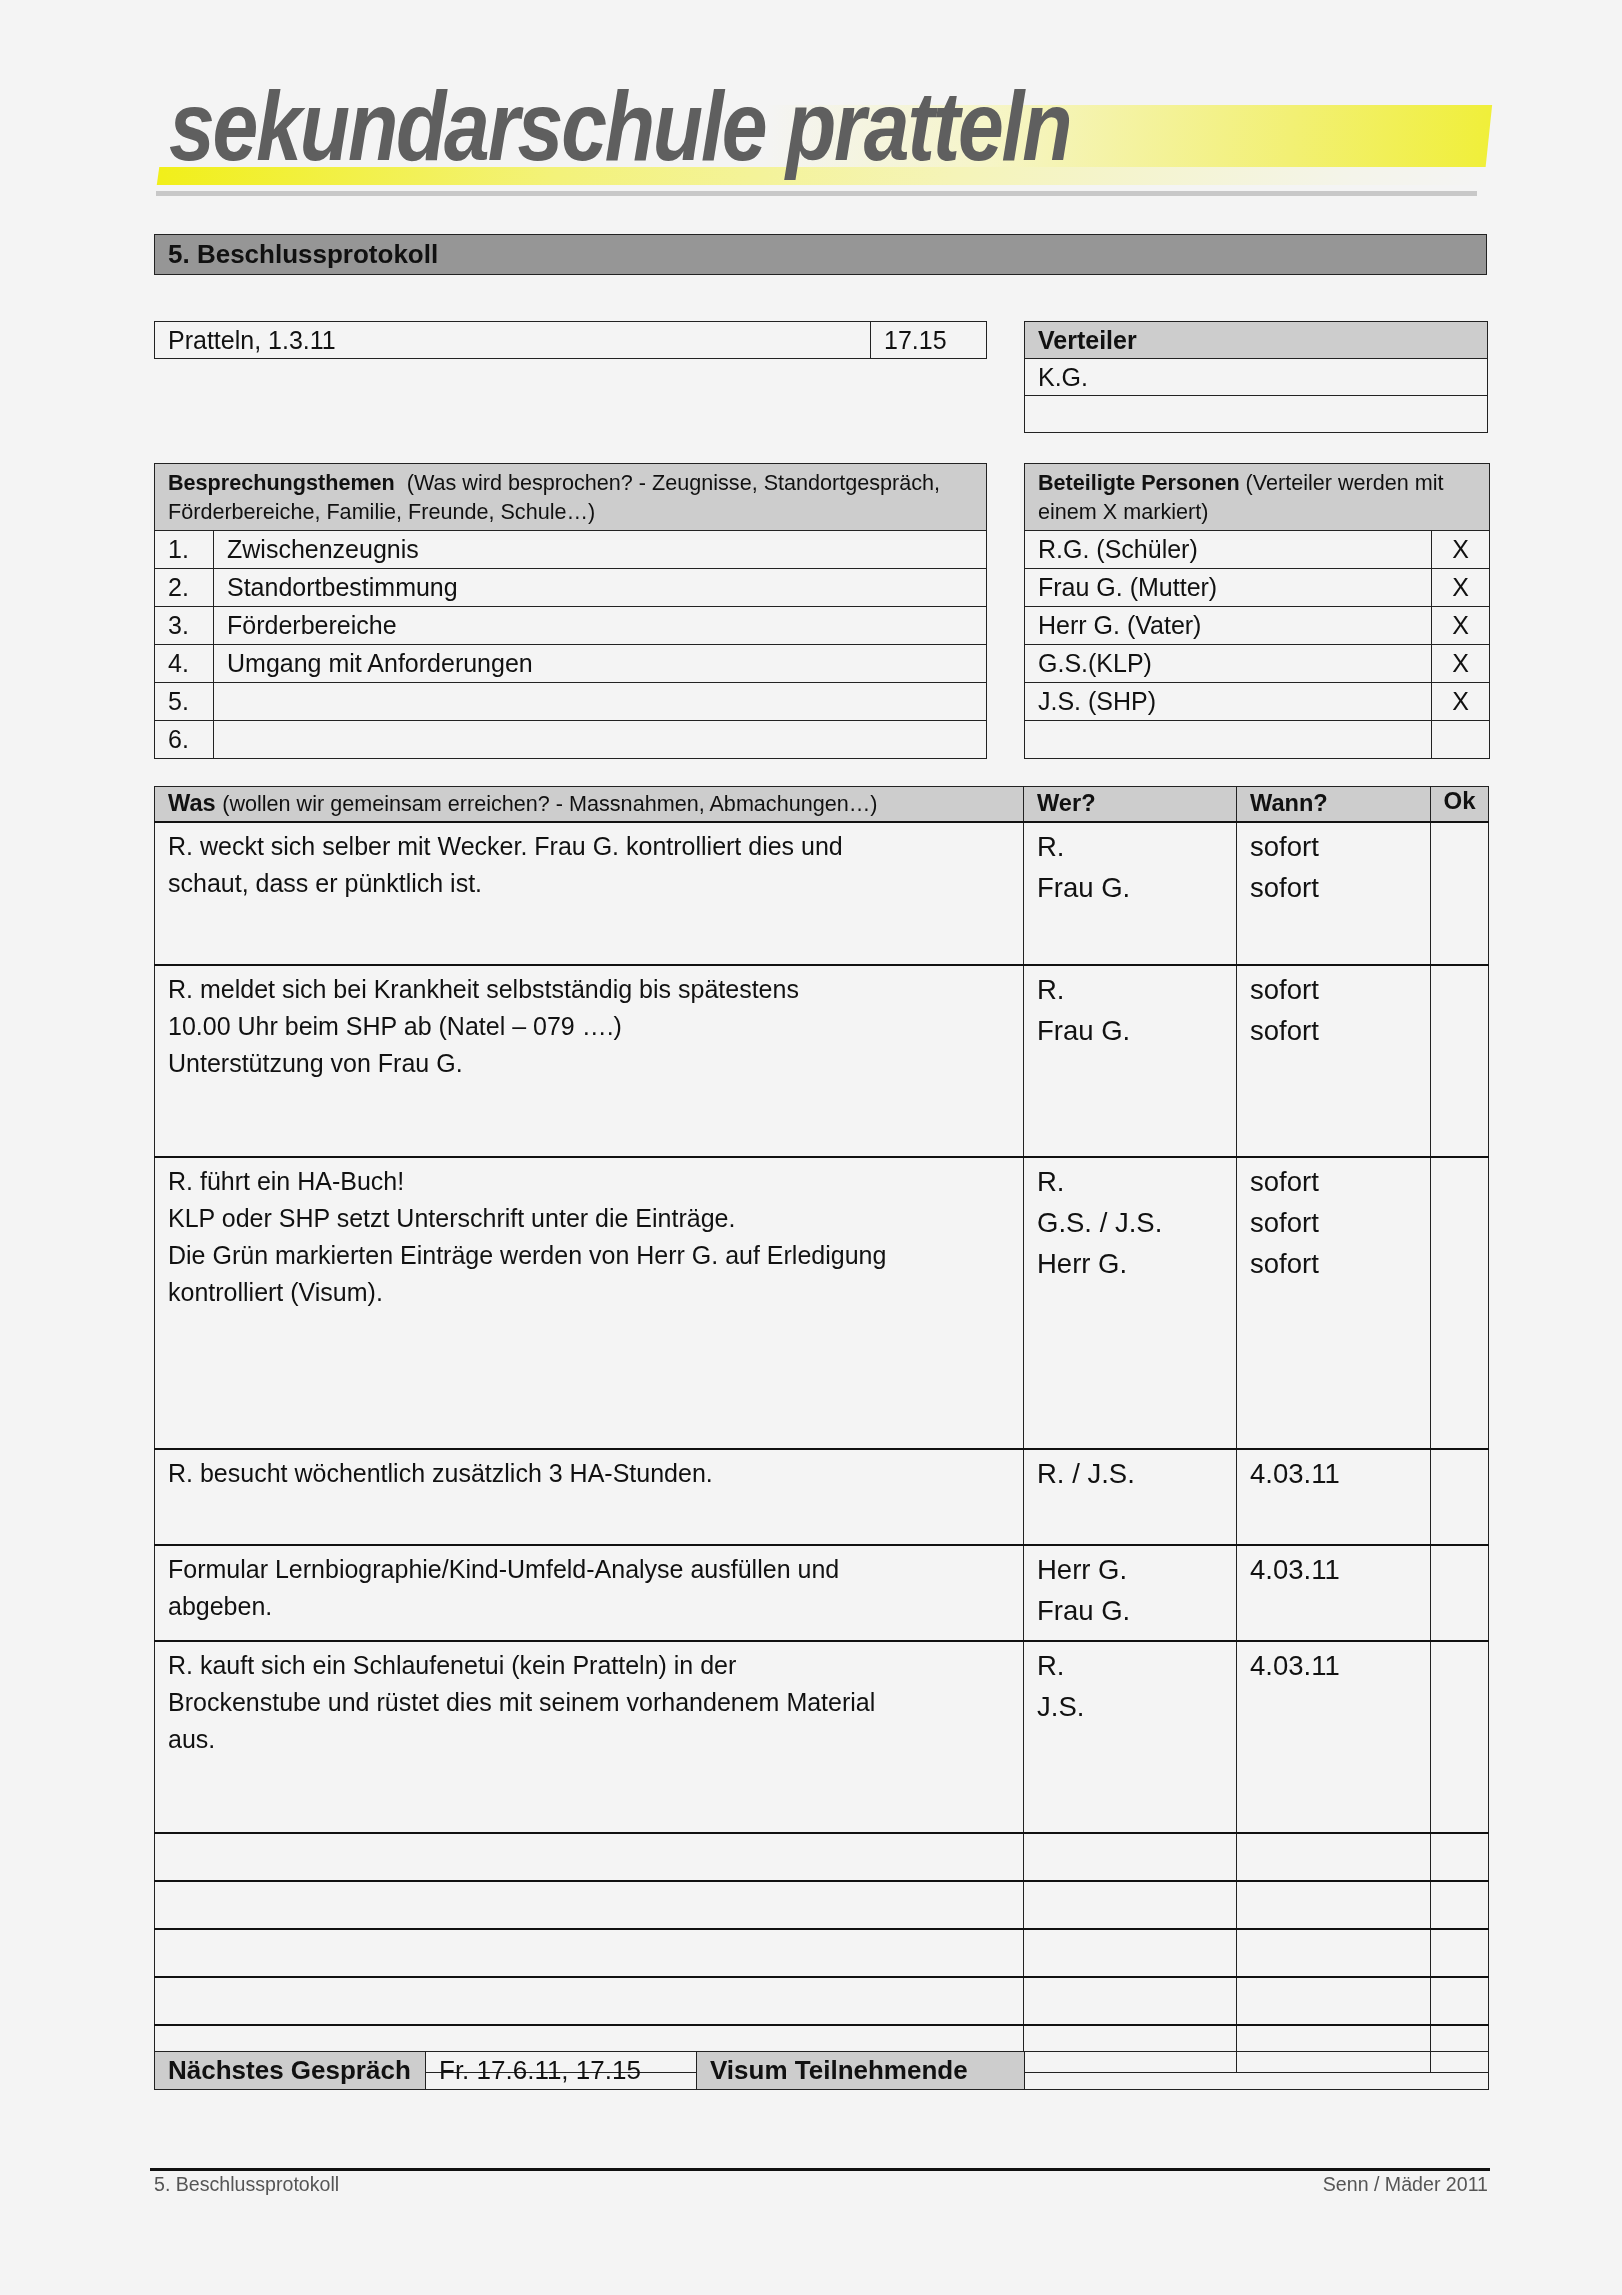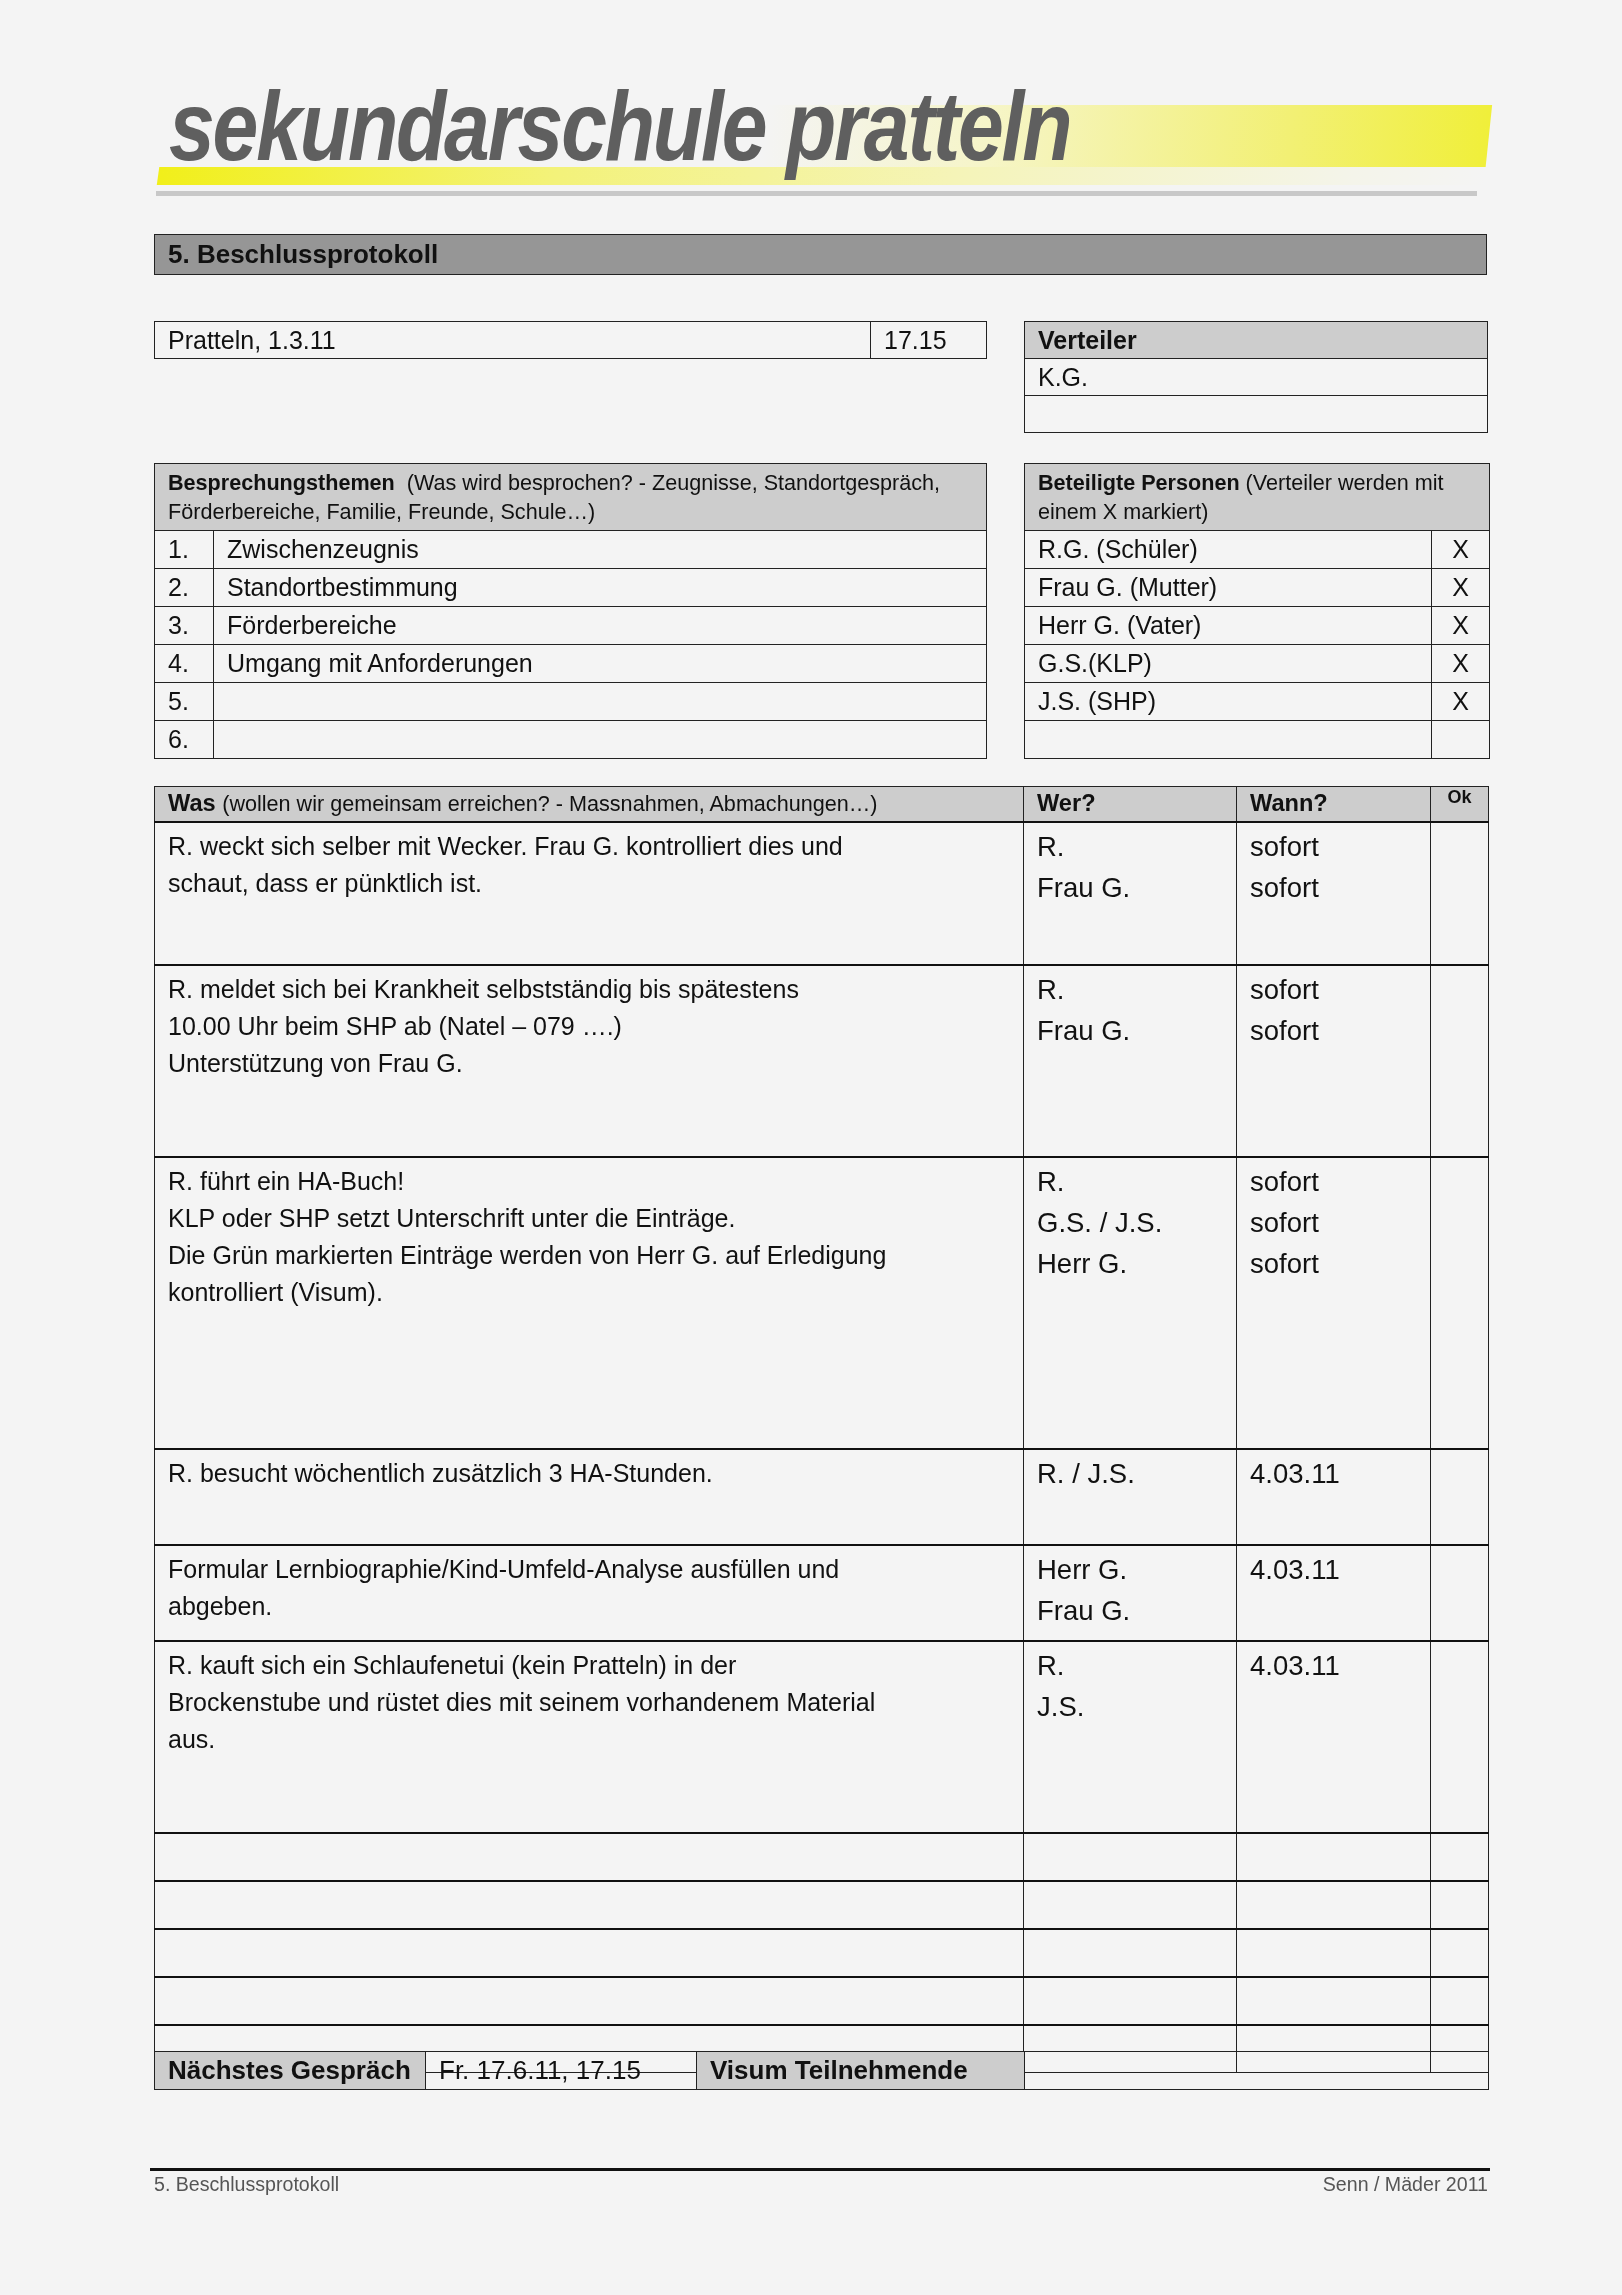--- a/index.html
+++ b/index.html
@@ -54,21 +54,21 @@
   #t-pers th { padding-top:3.9px; padding-bottom:3.9px; line-height:29px; white-space:normal; font-size:21.6px; }
   .xcell { text-align:center; padding:0; }
   
   #t-main { left:154px; top:786px; width:1334px; }
   #t-main tr.head { height:35px; }
   #t-main th { font-size:23.6px; }
   #t-main td { vertical-align:top; padding-top:5.2px; line-height:37px; white-space:normal; }
   #t-main td.was { line-height:37px; }
   #t-main td.wer, #t-main td.wann { line-height:41px; font-size:27.5px; padding-top:3.9px; }
   #t-main tr.row { border-top:2.6px solid #111; }
-  #t-main th.ok { text-align:center; padding:0; font-size:18px; vertical-align:top; }
+  #t-main th.ok { text-align:center; padding:0; font-size:24px; vertical-align:top; }
   
   #t-next { left:154px; top:2051px; width:1334px; }
   #t-next tr { height:38px; }
   #t-next td { font-size:26px; }
   #t-next td.lab { background:#cdcdcd; font-weight:bold; }
   
   .footer-line { left:150px; top:2168px; width:1340px; height:2.6px; background:#111; }
   .footer-left { left:154px; top:2173px; font-size:19.6px; color:#555; }
   .footer-right { right:134px; top:2173px; font-size:19.6px; color:#555; }
 </style>

